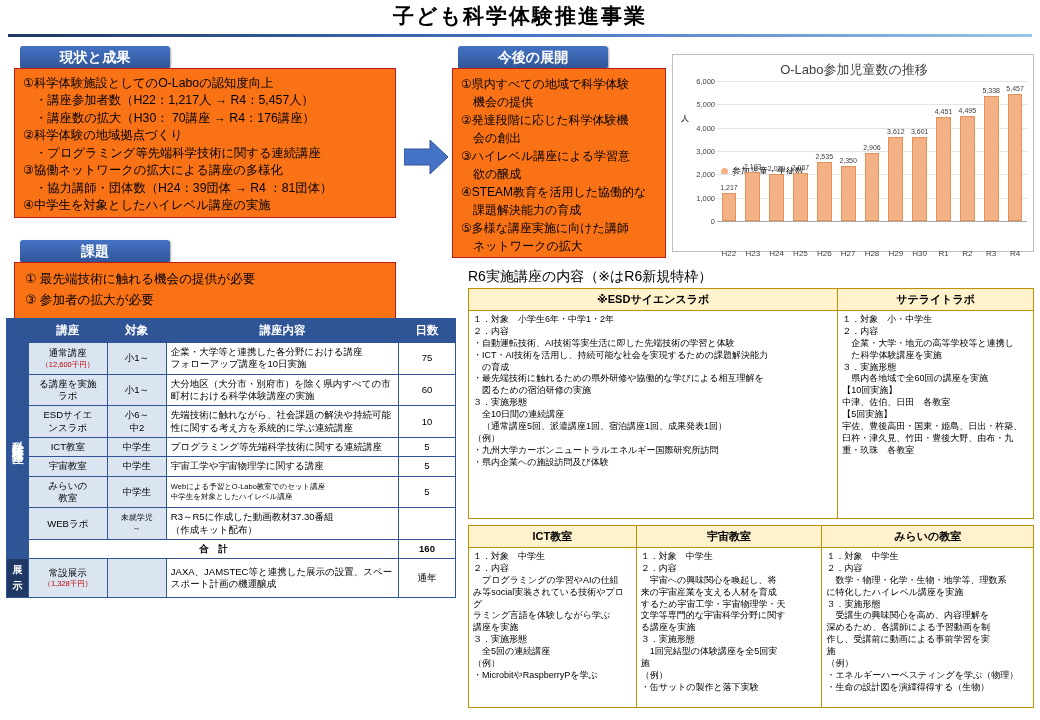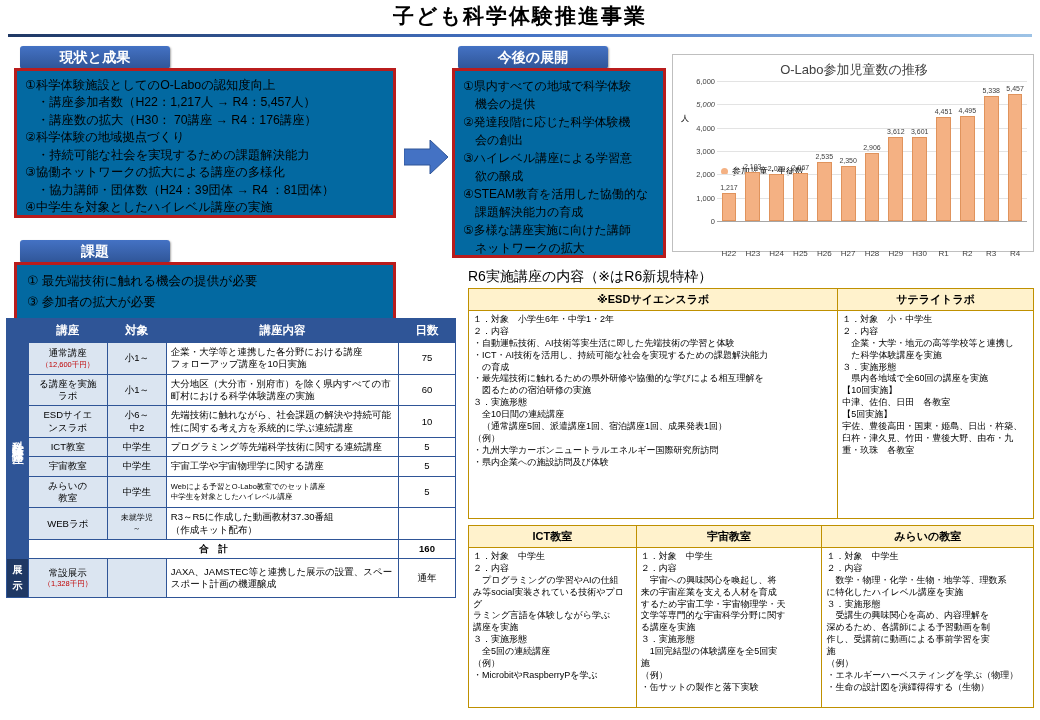--- a/index.html
+++ b/index.html
@@ -24,21 +24,21 @@
   .ribbon {
     position:absolute; color:#fff; font-weight:bold; font-size:14px;
     text-align:center; line-height:22px; height:23px;
     background:linear-gradient(to bottom,#4472c4,#2f5597);
     border-radius:3px;
     box-shadow:1px 1px 2px rgba(0,0,0,.35);
   }
 
   
   .blue-box {
-    position:absolute; border:3px solid #b91c1c; background:#0369a1;
+    position:absolute; border:1px solid #b91c1c; background:#f97316;
   }
   .bullets { padding:6px 8px 4px 8px; line-height:1.42; font-size:12.3px; }
   .bullets div { white-space:nowrap; }
   .ind1 { padding-left:12px; }
 
   
   .arrow {
     position:absolute; left:404px; top:140px; width:44px; height:34px;
   }
 
@@ -99,21 +99,21 @@
   </div>
   <div class="title-rule"></div>
 
   <div class="ribbon" style="left:20px; top:46px; width:150px;">現状と成果</div>
   <div class="blue-box" style="left:14px; top:68px; width:382px; height:150px;">
     <div class="bullets">
       <div>①科学体験施設としてのO-Laboの認知度向上</div>
       <div class="ind1">・講座参加者数（H22：1,217人 → R4：5,457人）</div>
       <div class="ind1">・講座数の拡大（H30： 70講座 → R4：176講座）</div>
       <div>②科学体験の地域拠点づくり</div>
-      <div class="ind1">・持続可能な社会を実現するための課題解決能力</div>
+      <div class="ind1">・プログラミング等先端科学技術に関する連続講座</div>
       <div>③協働ネットワークの拡大による講座の多様化</div>
       <div class="ind1">・協力講師・団体数（H24：39団体 → R4 ：81団体）</div>
       <div>④中学生を対象としたハイレベル講座の実施</div>
     </div>
   </div>
 
   <div class="arrow">
     <svg width="44" height="34" viewBox="0 0 44 34">
       <polygon points="0,9 26,9 26,0 44,17 26,34 26,25 0,25" fill="#4472c4" stroke="#2f5597" stroke-width="1"></polygon>
     </svg>

